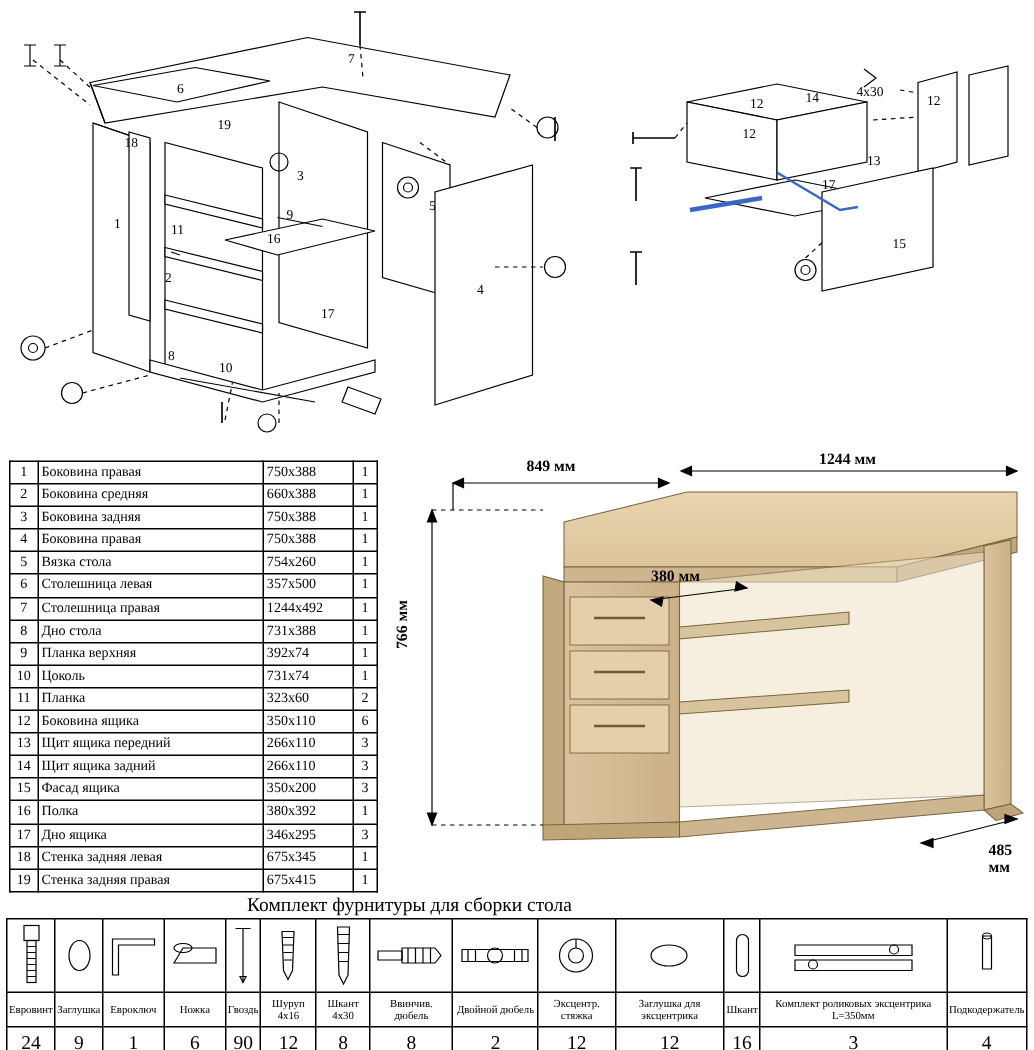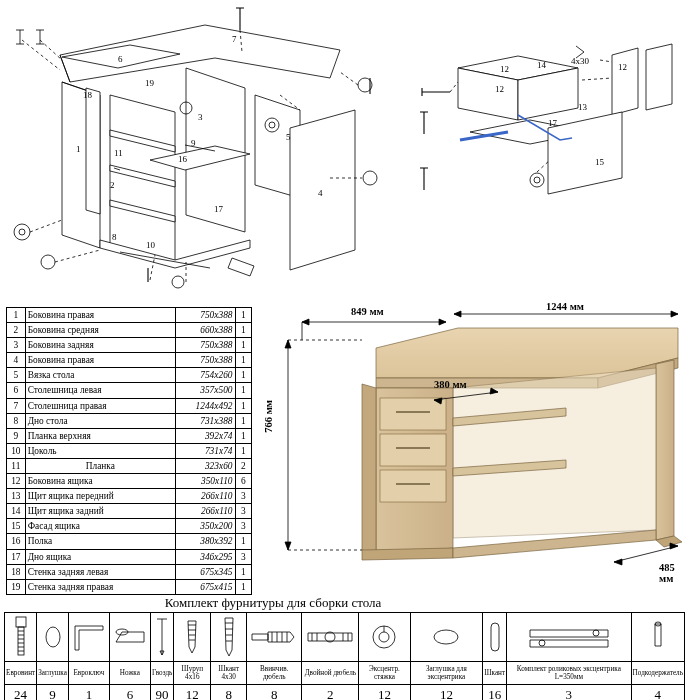--- a/index.html
+++ b/index.html
@@ -8,23 +8,23 @@
 
   
   .abs{position:absolute;}
   svg{display:block;}
 
   
   .parts{position:absolute;left:6px;top:307px;width:246px;border-collapse:collapse;font-size:9.4px;}
   .parts td{border:1px solid #000;padding:0px 2px;height:14.1px;line-height:14.1px;white-space:nowrap;}
   .parts td.num{width:14px;text-align:center;}
   .parts td.name{width:150px;text-align:left;}
-  .parts td.dim{width:56px;text-align:right;font-style:italic;}
+  .parts td.dim{width:56px;text-align:left;}
   .parts td.qty{width:12px;text-align:center;}
-  .parts tr.indent td.name{text-align:center;}
+  .parts tr.indent td.name{}
 
   
   .hwtitle{position:absolute;left:0;top:595px;width:546px;text-align:center;font-size:13px;font-family:"Liberation Serif",serif;}
   .hw{position:absolute;left:4px;top:612px;width:681px;border-collapse:collapse;font-size:7.2px;text-align:center;}
   .hw td{border:1px solid #000;padding:0;vertical-align:middle;}
   .hw tr.icons td{height:48px;}
   .hw tr.labels td{height:20px;line-height:8px;padding:1px;}
   .hw tr.counts td{height:20px;font-size:13px;font-family:"Liberation Serif",serif;}
 
   

